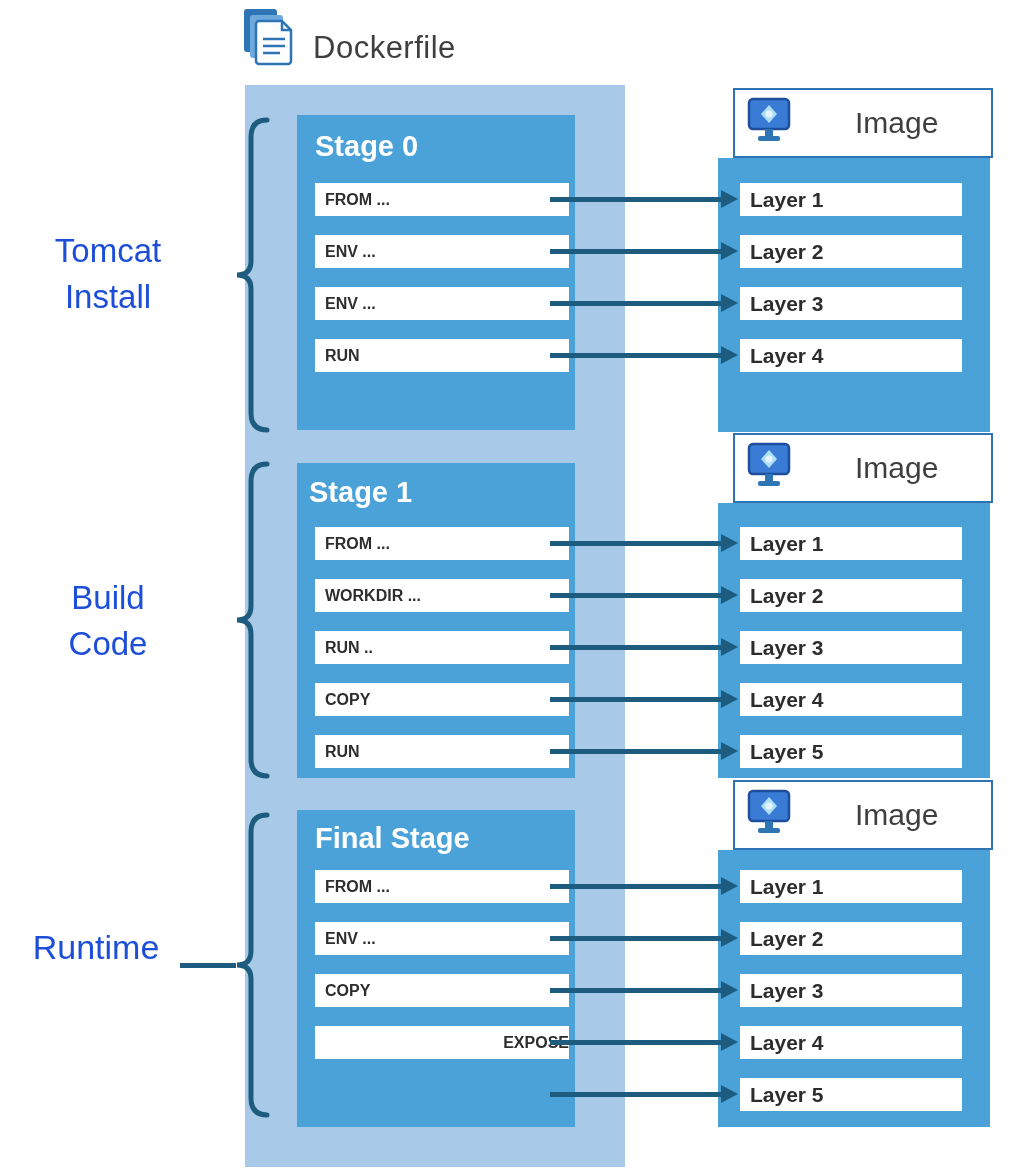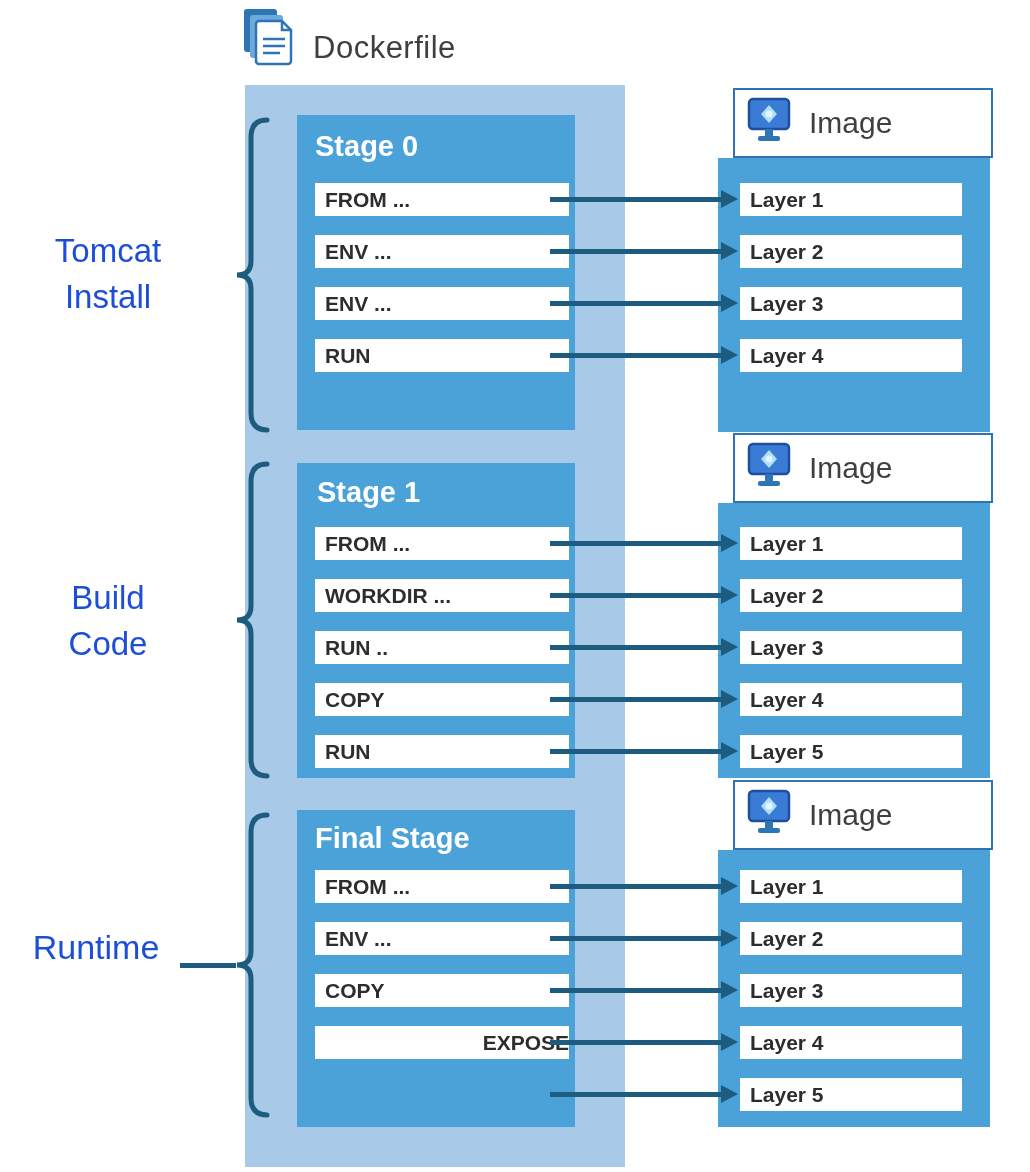--- a/index.html
+++ b/index.html
@@ -31,37 +31,37 @@
     line-height: 40px;
   }
   .instr {
     position: absolute;
     left: 315px;
     width: 254px;
     height: 33px;
     background: #ffffff;
     color: var(--text-dark, #2d2d2d);
     font-weight: bold;
-    font-size: 21px;
+    font-size: 16px;
     line-height: 33px;
     padding-left: 10px;
   }
 
   
   .image-body { background: var(--stage-blue, #4aa2d8); }
   .image-header {
     background: #ffffff;
     border: 2px solid var(--border-blue, #2e74b5);
     display: flex;
     align-items: center;
     gap: 14px;
     padding-left: 12px;
     z-index: 2;
   }
-  .image-header-label { font-size: 30px; color: var(--label-gray, #3f3f3f); }
+  .image-header-label { font-size: 30px; color: var(--label-gray, #3f3f3f); margin-left: 46px; }
   .layer {
     position: absolute;
     left: 740px;
     width: 222px;
     height: 33px;
     background: #ffffff;
     color: var(--text-dark, #2d2d2d);
     font-weight: bold;
     font-size: 21px;
     line-height: 33px;
@@ -146,21 +146,21 @@
   <div class="layer" style="top:235px;">Layer 2</div>
   <div class="layer" style="top:287px;">Layer 3</div>
   <div class="layer" style="top:339px;">Layer 4</div>
 
   <div class="arrow" style="top:197px;"></div>
   <div class="arrow" style="top:249px;"></div>
   <div class="arrow" style="top:301px;"></div>
   <div class="arrow" style="top:353px;"></div>
 
   <div class="abs stage" style="left:297px; top:463px; width:278px; height:315px;"></div>
-  <div class="stage-title" style="left:317px; top:472px;">Stage 1</div>
+  <div class="stage-title" style="left:309px; top:472px;">Stage 1</div>
   <div class="instr" style="top:527px;">FROM ...</div>
   <div class="instr" style="top:579px;">WORKDIR ...</div>
   <div class="instr" style="top:631px;">RUN ..</div>
   <div class="instr" style="top:683px;">COPY</div>
   <div class="instr" style="top:735px;">RUN</div>
 
   <div class="abs image-body" style="left:718px; top:503px; width:272px; height:275px;"></div>
   <div class="abs image-header" style="left:733px; top:433px; width:260px; height:70px;">
     <span>
       <svg width="48" height="48" viewBox="0 0 48 48">

